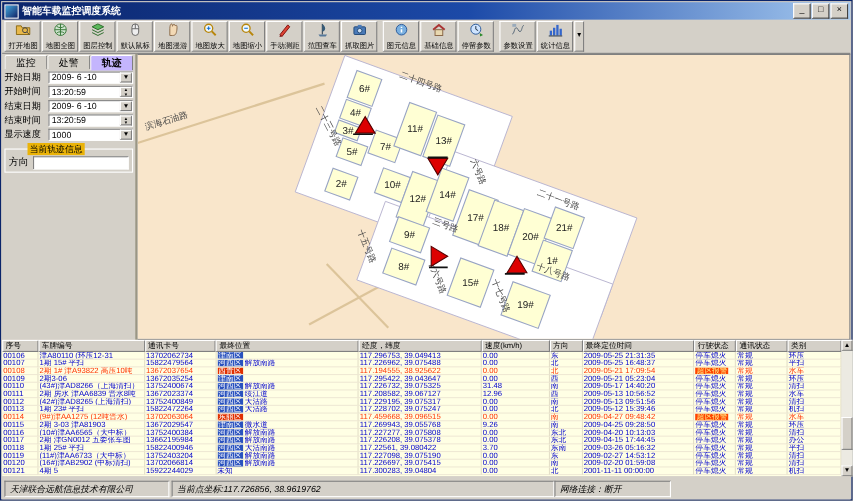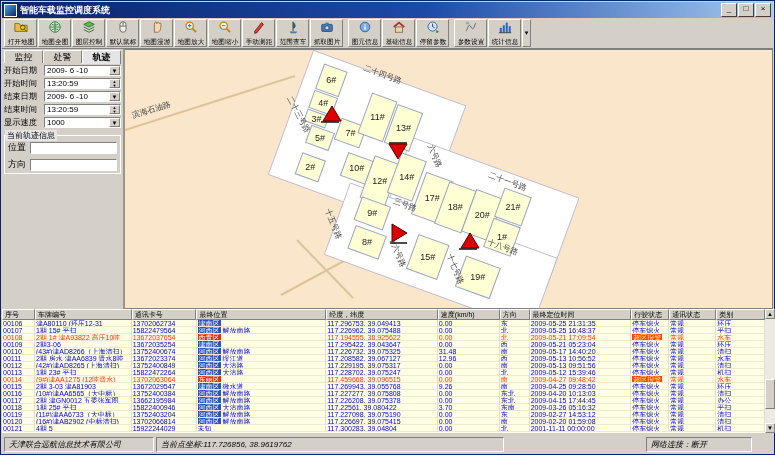--- a/index.html
+++ b/index.html
@@ -15,31 +15,31 @@
   .tbtn{width:33px;height:28px;margin-right:1px;background:#d4d0c8;border:1px solid;border-color:#fff #808080 #808080 #fff;display:flex;flex-direction:column;align-items:center;justify-content:center;box-sizing:border-box;}
   .tbtn svg{width:14px;height:14px;}
   .tbtn .tlabel{font-size:7px;line-height:8px;white-space:nowrap;color:#000;transform:scale(.95);}
   .tgap{width:4px;}
   .tdrop{width:9px;height:28px;background:#d4d0c8;border:1px solid;border-color:#fff #808080 #808080 #fff;font-size:7px;text-align:center;line-height:26px;box-sizing:border-box;}
   
   .content{position:absolute;left:1px;top:48px;width:771px;height:260px;display:flex;}
   .left-panel{width:123px;height:260px;background:#d4d0c8;border-right:2px solid #9a9684;box-sizing:border-box;padding:1px 2px 0 2px;}
   .tabs{display:flex;height:14px;}
   .tab{width:39px;height:13px;font-size:9px;text-align:center;line-height:13px;background:#d4d0c8;border:1px solid;border-color:#fff #808080 #808080 #fff;border-bottom:none;border-radius:2px 2px 0 0;box-sizing:border-box;color:#000;}
-  .tab.active{font-weight:bold;height:14px;background:#e5e5e5;text-align:center;}
+  .tab.active{font-weight:bold;height:14px;background:#c4b5fd;text-align:center;}
   .frow{display:flex;align-items:center;height:13px;margin-top:0;}
   .flabel{width:40px;font-size:9px;color:#000;transform:scale(.92);transform-origin:left center;white-space:nowrap;}
   .fctrl{flex:1;height:11px;background:#fff;border:1px solid;border-color:#808080 #fff #fff #808080;display:flex;align-items:center;box-sizing:border-box;}
   .fval{flex:1;font-size:8px;padding-left:2px;white-space:nowrap;overflow:hidden;color:#000;}
   .fwidget{width:11px;height:9px;background:#d4d0c8;border:1px solid;border-color:#fff #808080 #808080 #fff;font-size:6px;line-height:9px;text-align:center;box-sizing:border-box;color:#000;}
   .fwidget.spin{display:flex;flex-direction:column;justify-content:center;font-size:4px;line-height:4px;}
   .pb-grid{display:grid;grid-template-columns:1fr 1fr;gap:3px 5px;margin:5px 2px 0 2px;}
   .pbtn{height:15px;background:#d4d0c8;border:1px solid;border-color:#fff #808080 #808080 #fff;font-size:9px;line-height:13px;text-align:center;color:#000;}
   .groupbox{margin:6px 0 0 0;border:1px groove #fff;padding:1px 3px 2px 3px;position:relative;}
-  .groupbox .legend{position:absolute;top:-6px;left:0;background:#e5e5e5;font-size:8px;padding:0 2px;color:#000;}
+  .groupbox .legend{position:absolute;top:-6px;left:20px;background:#eab308;font-size:8px;padding:0 2px;color:#000;}
   .trow{display:flex;align-items:center;margin-top:4px;}
   .trow .tlab{width:22px;font-size:9px;color:#000;}
   .trow .tinput{flex:1;height:12px;background:#fff;border:1px solid;border-color:#808080 #fff #fff #808080;box-sizing:border-box;}
   .map-area{position:relative;width:648px;height:260px;overflow:hidden;border:1px solid #808080;border-left:none;box-sizing:border-box;}
   
   .table-wrap{position:absolute;left:1px;top:308px;width:773px;height:124px;background:#ffffe4;display:flex;}
   .tcols{width:763px;}
   .thead{display:flex;height:11px;background:#d4d0c8;}
   .th{box-sizing:border-box;border:1px solid;border-color:#fff #808080 #808080 #fff;font-size:7px;line-height:9px;padding-left:2px;white-space:nowrap;overflow:hidden;color:#000;}
   .tbody{height:112px;overflow:hidden;}
@@ -51,21 +51,21 @@
   .status-alarm{background:#ff4400;color:#ffee88;padding:0 1px;}
   .vscroll{width:10px;height:124px;background:#d4d0c8;display:flex;flex-direction:column;}
   .sbtn{height:10px;font-size:6px;text-align:center;line-height:9px;background:#d4d0c8;border:1px solid;border-color:#fff #808080 #808080 #fff;box-sizing:border-box;color:#000;}
   .sthumb{height:30px;margin-top:60px;background:#d4d0c8;border:1px solid;border-color:#fff #808080 #808080 #fff;box-sizing:border-box;}
   .strack{flex:1;background:#eceae2;}
   
   .statusbar{position:absolute;left:1px;top:432px;width:771px;height:21px;background:#d4d0c8;display:flex;align-items:center;padding-top:1px;box-sizing:border-box;}
   .spanel{height:15px;border:1px solid;border-color:#808080 #fff #fff #808080;font-size:8px;line-height:14px;padding:0 4px;box-sizing:border-box;white-space:nowrap;overflow:hidden;color:#000;font-style:italic;}
   .sp1{width:150px;margin-left:2px;}
   .sp2{width:348px;margin-left:2px;}
-  .sp3{width:106px;margin-left:142px;}
+  .sp3{width:106px;}
 </style>
 </head>
 <body>
 
 <div class="window">
   <div class="titlebar">
     <span class="title-icon"></span>
     <span class="title-text">智能车载监控调度系统</span>
     <span class="win-btn">_</span>
     <span class="win-btn">□</span>
@@ -238,24 +238,20 @@
             <span class="flabel">显示速度</span>
             <div class="fctrl">
               <span class="fval">1000</span>
               <span class="fwidget">▼</span>
             </div>
           </div>
         </div>
       <div class="groupbox">
         <span class="legend">当前轨迹信息</span>
         <div id="track-fields">
-            <div class="trow">
-              <span class="tlab">位置</span>
-              <div class="tinput"></div>
-            </div>
             <div class="trow">
               <span class="tlab">方向</span>
               <div class="tinput"></div>
             </div>
           </div>
       </div>
     </div>
     <div class="map-area" id="map-area"><svg viewBox="0 0 648 260" width="648" height="260">
           <rect x="0" y="0" width="648" height="260" fill="#f9e6cb"></rect>
           <line x1="0" y1="80" x2="170" y2="26" stroke="#dcc49a" stroke-width="2"></line>

